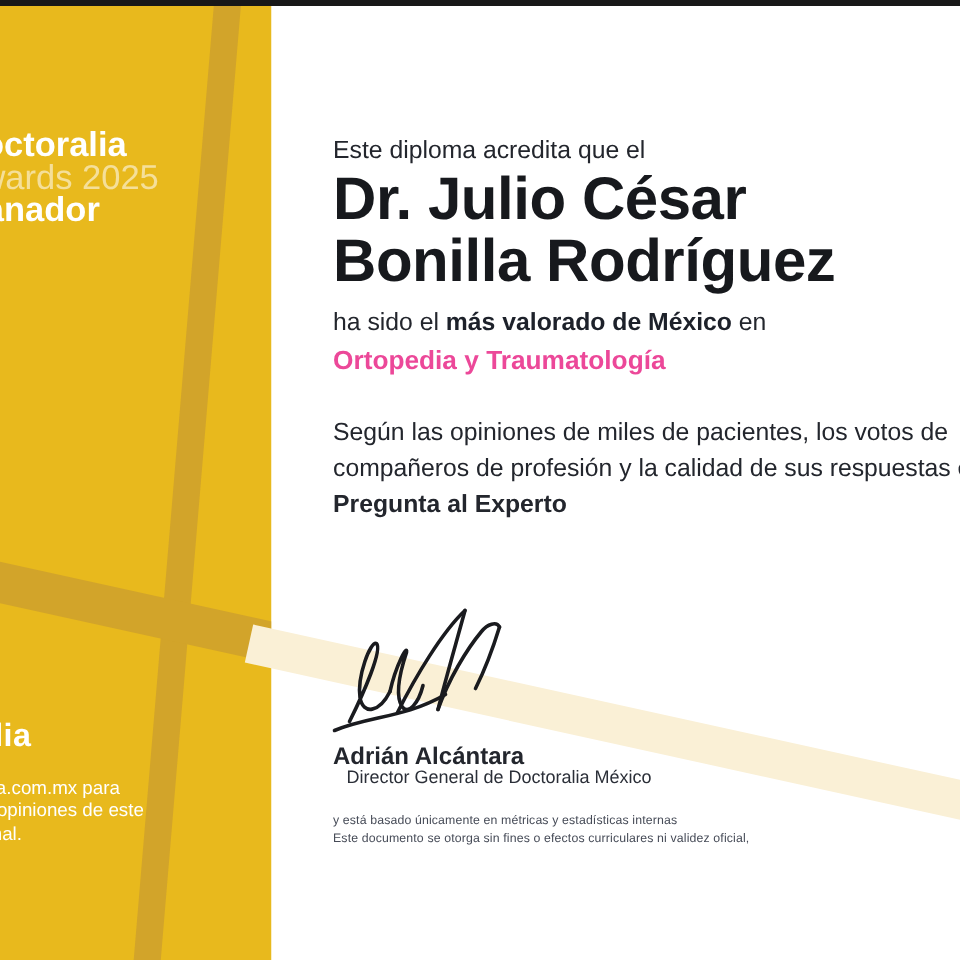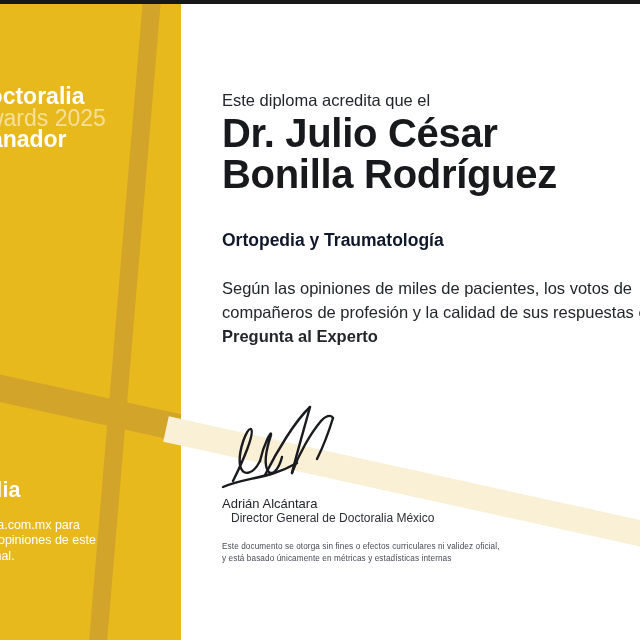--- a/index.html
+++ b/index.html
@@ -48,31 +48,31 @@
   .doc-name{
     position:absolute;left:41px;top:109px;width:365px;
     font-size:40px;font-weight:bold;line-height:41px;color:#17191d;letter-spacing:-0.3px;
   }
   .subtitle{
     position:absolute;left:41px;top:202px;font-size:16.5px;color:#23262d;white-space:nowrap;
   }
   .subtitle .bold{font-weight:bold;color:#1d212a;}
   .specialty{
     position:absolute;left:41px;top:226px;font-size:17.5px;font-weight:bold;
-    color:#0f172a;white-space:nowrap;
+    color:#ec4899;white-space:nowrap;
   }
   .body-text{
     position:absolute;left:41px;top:272px;font-size:16.5px;line-height:24px;
     color:#23262d;
   }
   .body-text div{white-space:nowrap;}
   .body-text .bold{font-weight:bold;}
   .signature{position:absolute;left:36px;top:397px;width:130px;height:95px;}
   .signer-name{
-    position:absolute;left:41px;top:492px;font-size:13px;font-weight:normal;
+    position:absolute;left:41px;top:492px;font-size:16px;font-weight:bold;
     color:#23262d;white-space:nowrap;
   }
   .signer-title{
     position:absolute;left:50px;top:507px;font-size:12px;color:#2b2f38;white-space:nowrap;
   }
   .disclaimer{
     position:absolute;left:41px;top:537px;font-size:8.2px;line-height:11.5px;
     color:#464b57;letter-spacing:0.1px;
   }
   .disclaimer div{white-space:nowrap;}
@@ -105,20 +105,21 @@
   </div>
 
   <div class="paper">
     <div class="stripe-diag-cream"></div>
 
     <div class="content">
       <div class="intro">Este diploma acredita que el</div>
 
       <div class="doc-name">Dr. Julio César Bonilla Rodríguez</div>
 
+      <div class="subtitle"><span>ha sido el </span><span class="bold">más valorado de México</span><span> en</span></div>
 
       <div class="specialty">Ortopedia y Traumatología</div>
 
       <div class="body-text">
         <div>Según las opiniones de miles de pacientes, los votos de</div>
         <div>compañeros de profesión y la calidad de sus respuestas en</div>
         <div class="bold">Pregunta al Experto</div>
       </div>
 
       <svg class="signature" viewBox="0 0 130 95" fill="none" stroke="#1a1b1f" stroke-width="2.4" stroke-linecap="round" stroke-linejoin="round">
@@ -128,19 +129,19 @@
         <path d="M48,74 C60,50 78,20 93,6"></path>
         <path d="M93,6 C87,28 80,52 75,72"></path>
         <path d="M75,72 C82,52 94,32 104,20 C108,15 114,13 116,17"></path>
         <path d="M116,17 C112,30 106,46 100,58"></path>
       </svg>
 
       <div class="signer-name">Adrián Alcántara</div>
       <div class="signer-title">Director General de Doctoralia México</div>
 
       <div class="disclaimer">
+        <div>y está basado únicamente en métricas y estadísticas internas</div>
         <div>Este documento se otorga sin fines o efectos curriculares ni validez oficial,</div>
-        <div>y está basado únicamente en métricas y estadísticas internas</div>
       </div>
     </div>
   </div>
 
 </div>
 
 </body></html>

